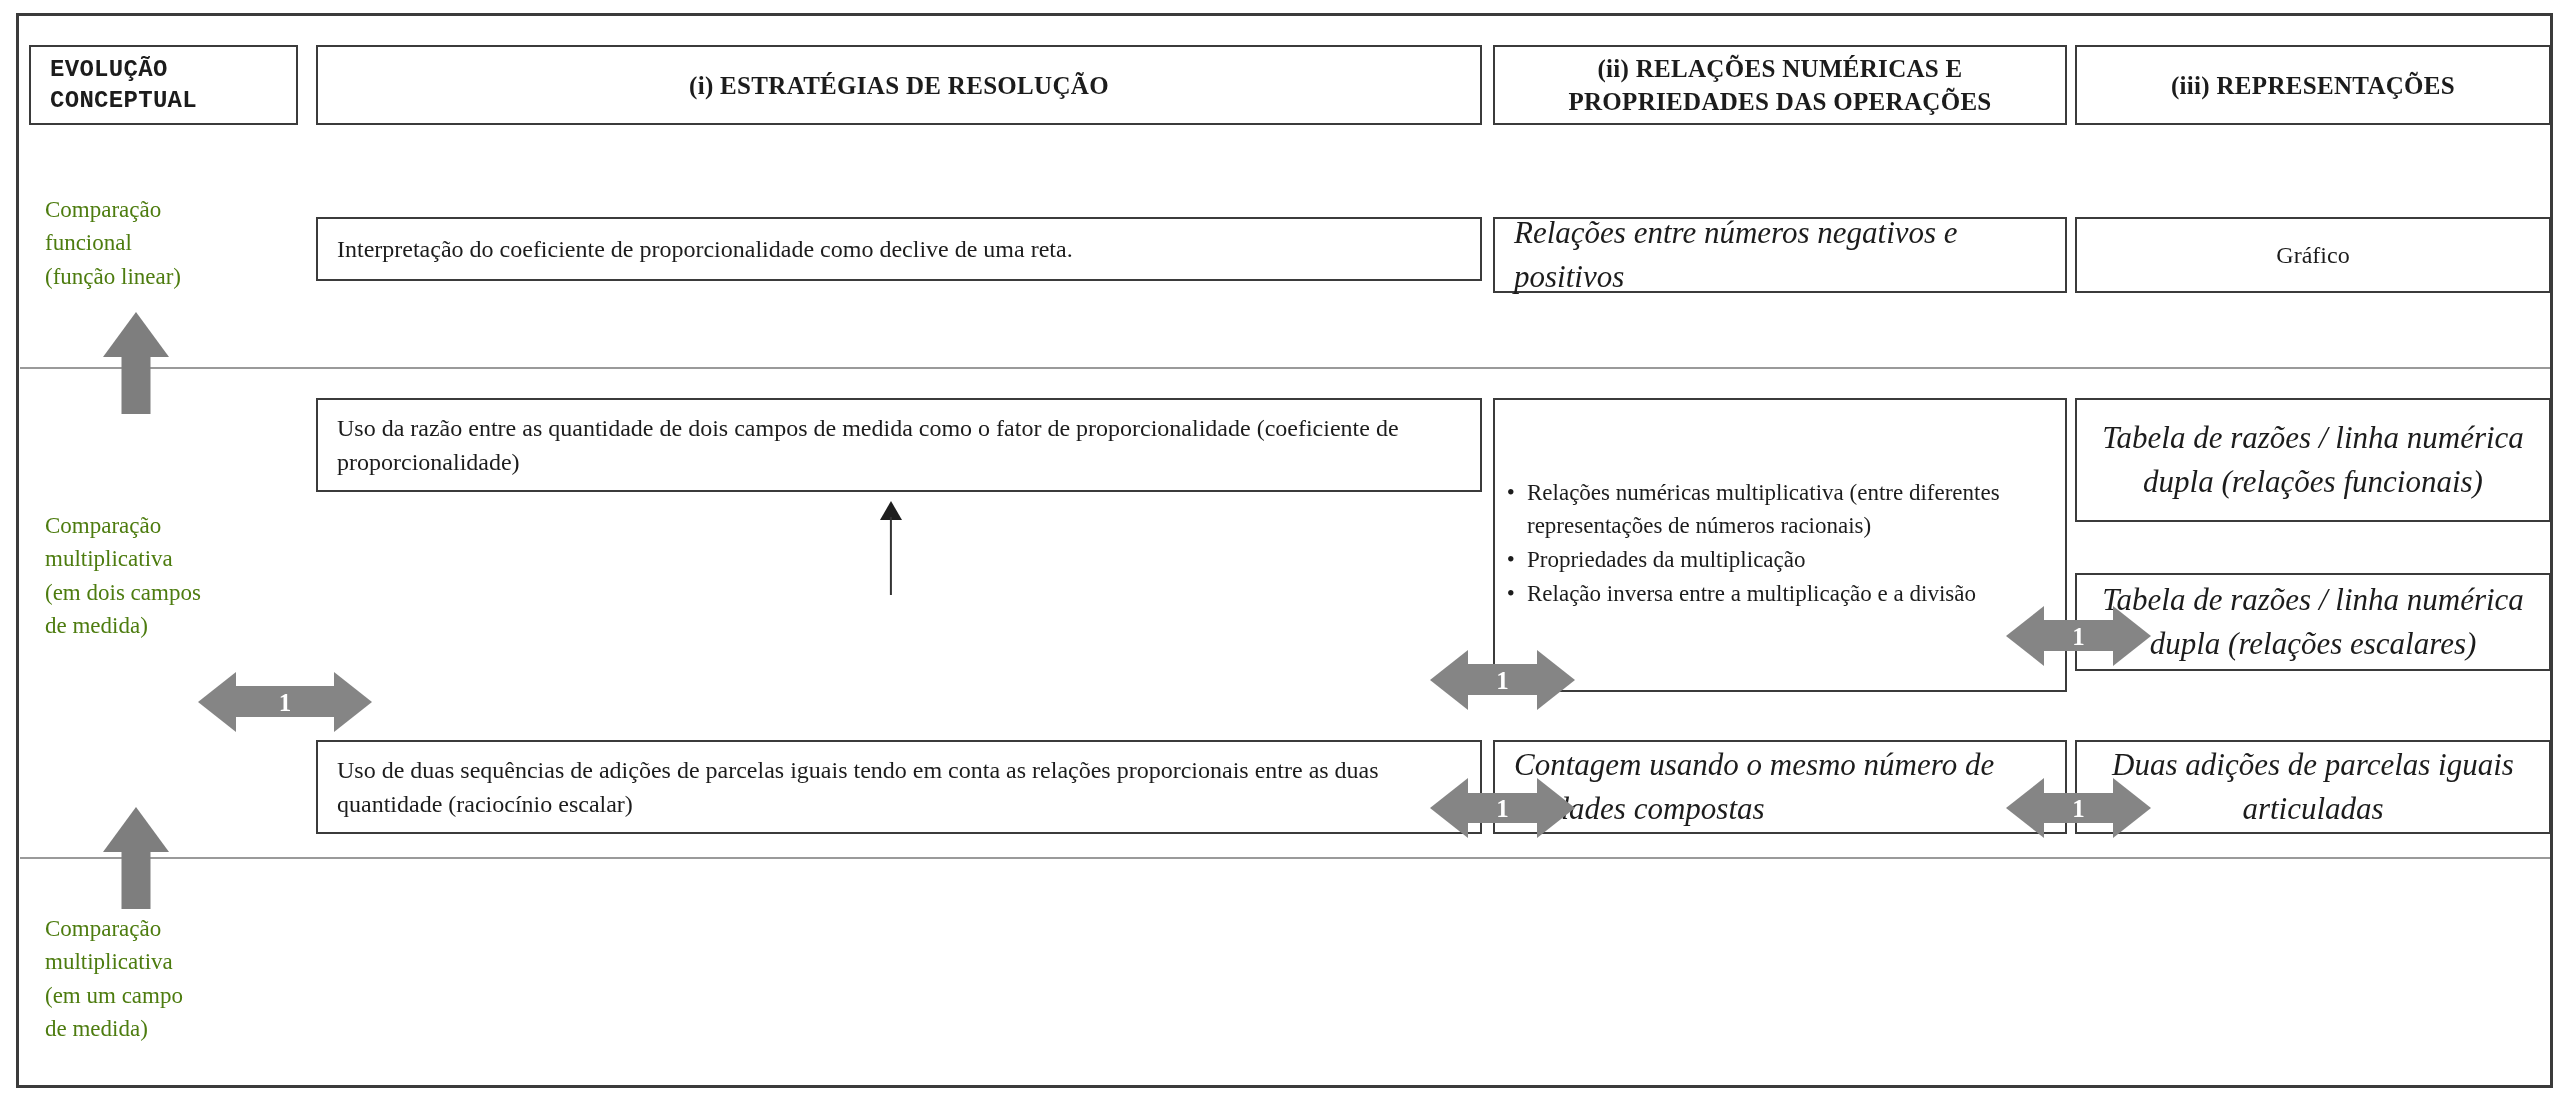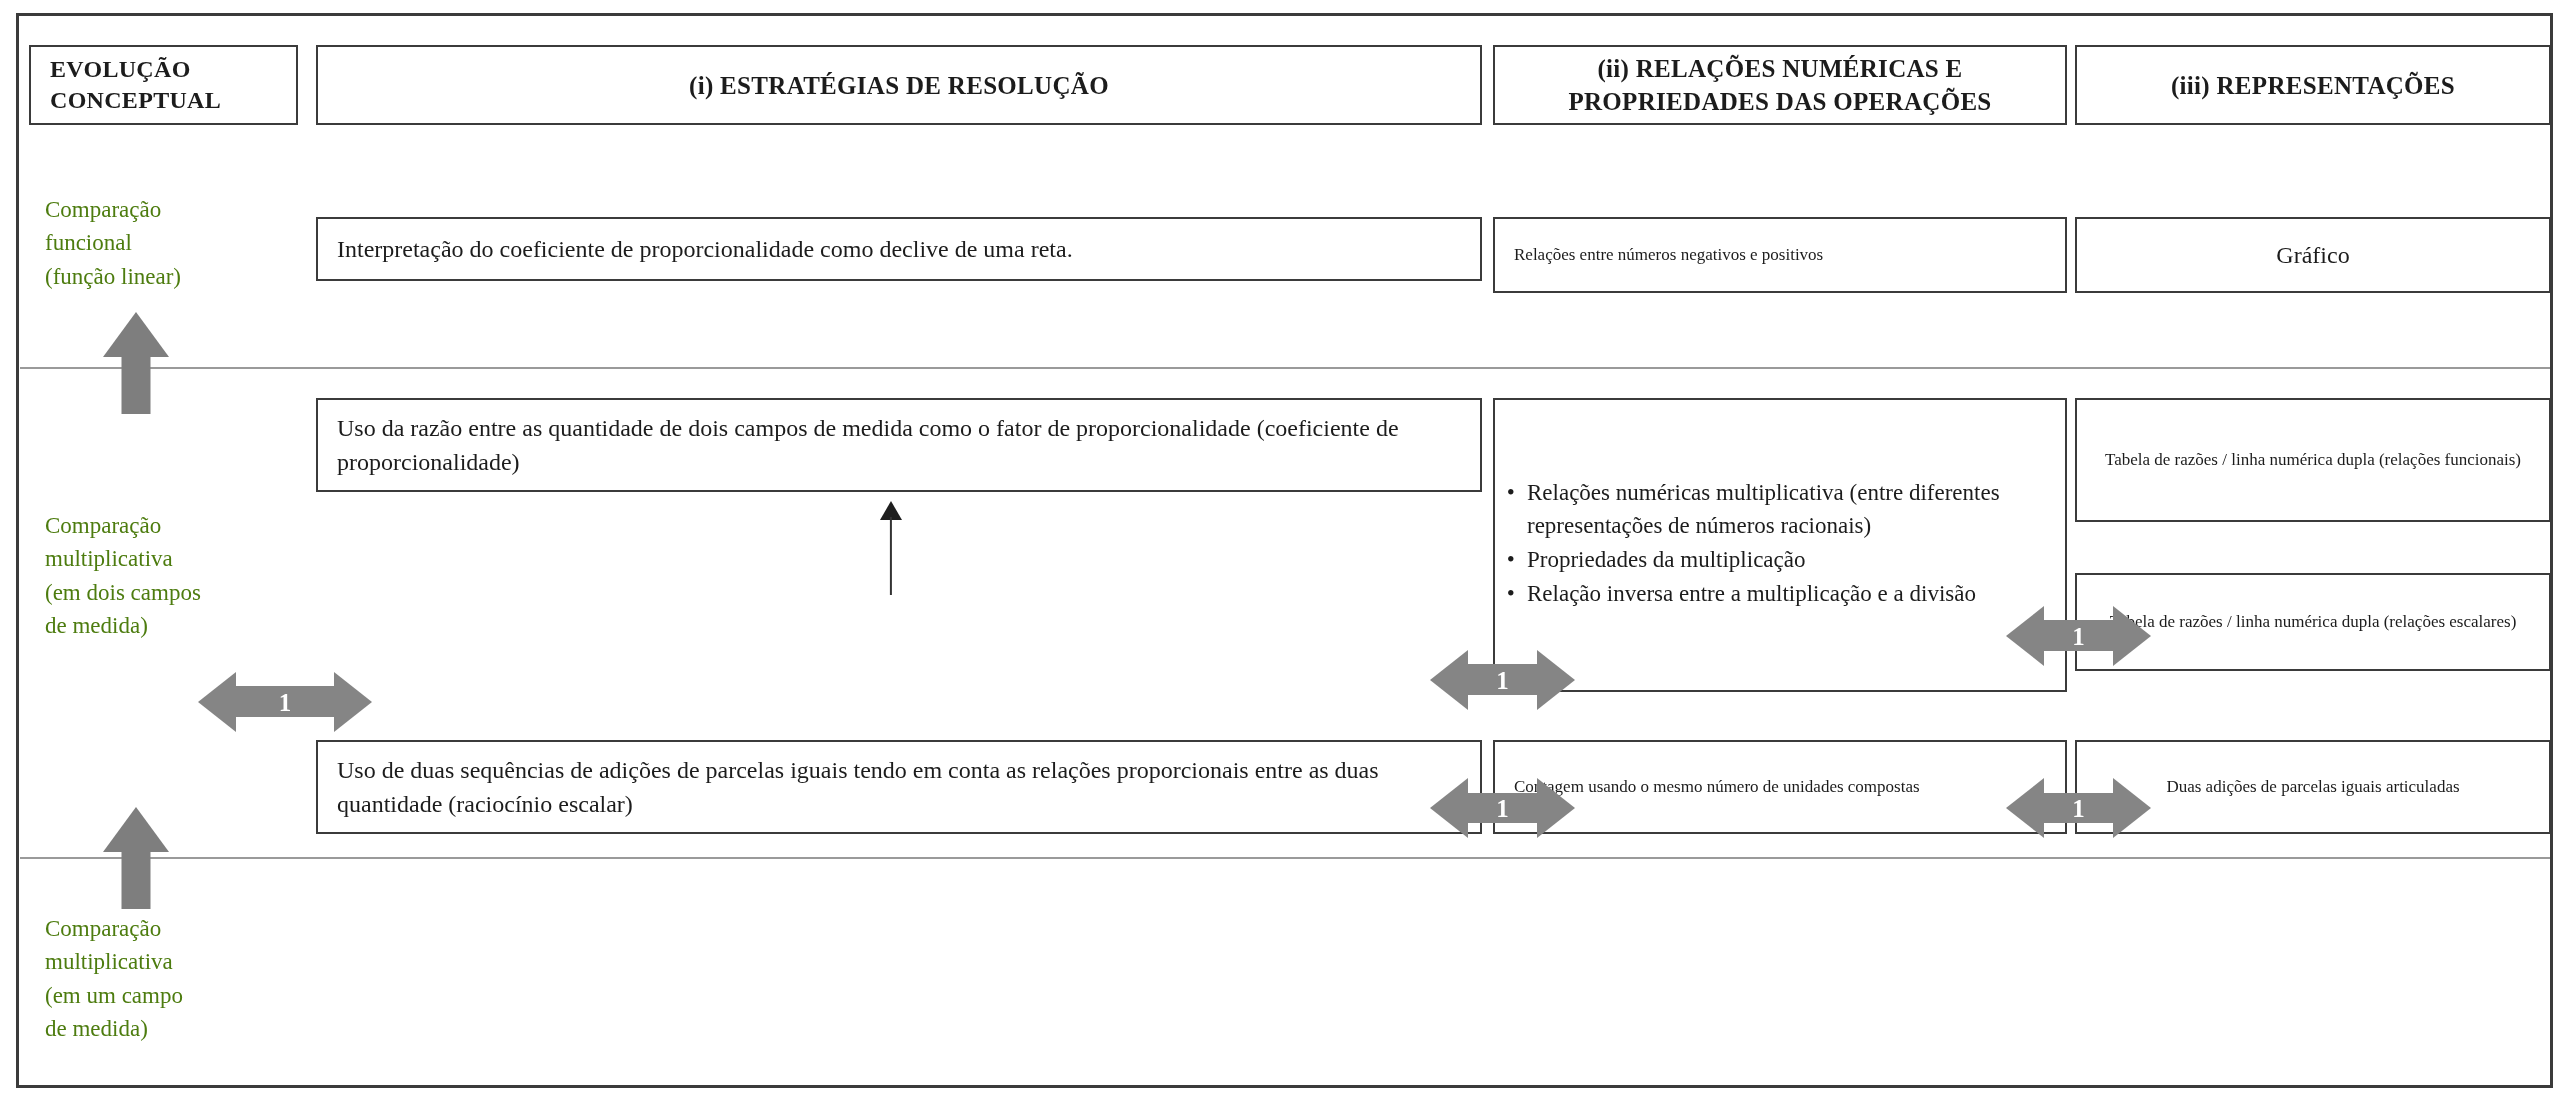--- a/index.html
+++ b/index.html
@@ -61,21 +61,21 @@
     padding-left: 19px;
     padding-right: 19px;
   }
 
   
   .hdr-evol { font-size: 24px; line-height: 1.3; text-align: left; padding-left: 19px; }
   .hdr-col  { font-size: 25px; line-height: 1.32; }
 
   
   .cell-text   { font-size: 24px; }
-  .cell-text-s { font-size: 17px; }
+  .cell-text-s { font-size: 31px; font-style: italic; }
 
   
   .stage-label {
     position: absolute;
     font-size: 23px;
     line-height: 1.45;
     color: #4d7c0f;
     z-index: 7;
     white-space: pre-line;
   }
@@ -212,21 +212,21 @@
 
   <div class="up-arrow" style="left:102px; top:312px; width:67px; height:102px;">
     <div class="head"></div>
     <div class="stem" style="top:44px; width:29px; height:58px;"></div>
   </div>
   <div class="up-arrow" style="left:102px; top:807px; width:67px; height:102px;">
     <div class="head"></div>
     <div class="stem" style="top:44px; width:29px; height:58px;"></div>
   </div>
 
-  <div class="box headerbox" style="left:29px; top:45px; width:269px; height:80px;">
+  <div class="box headerbox" style="left:29px; top:45px; width:269px; height:80px;font-family:Liberation Mono, monospace;">
     <div class="box-inner hdr-evol">EVOLUÇÃO
 CONCEPTUAL</div>
   </div>
 
   <div class="box headerbox" style="left:316px; top:45px; width:1166px; height:80px;">
     <div class="box-inner hdr-col">(i) ESTRATÉGIAS DE RESOLUÇÃO</div>
   </div>
 
   <div class="box headerbox" style="left:1493px; top:45px; width:574px; height:80px;">
     <div class="box-inner hdr-col">(ii) RELAÇÕES NUMÉRICAS E PROPRIEDADES DAS OPERAÇÕES</div>

